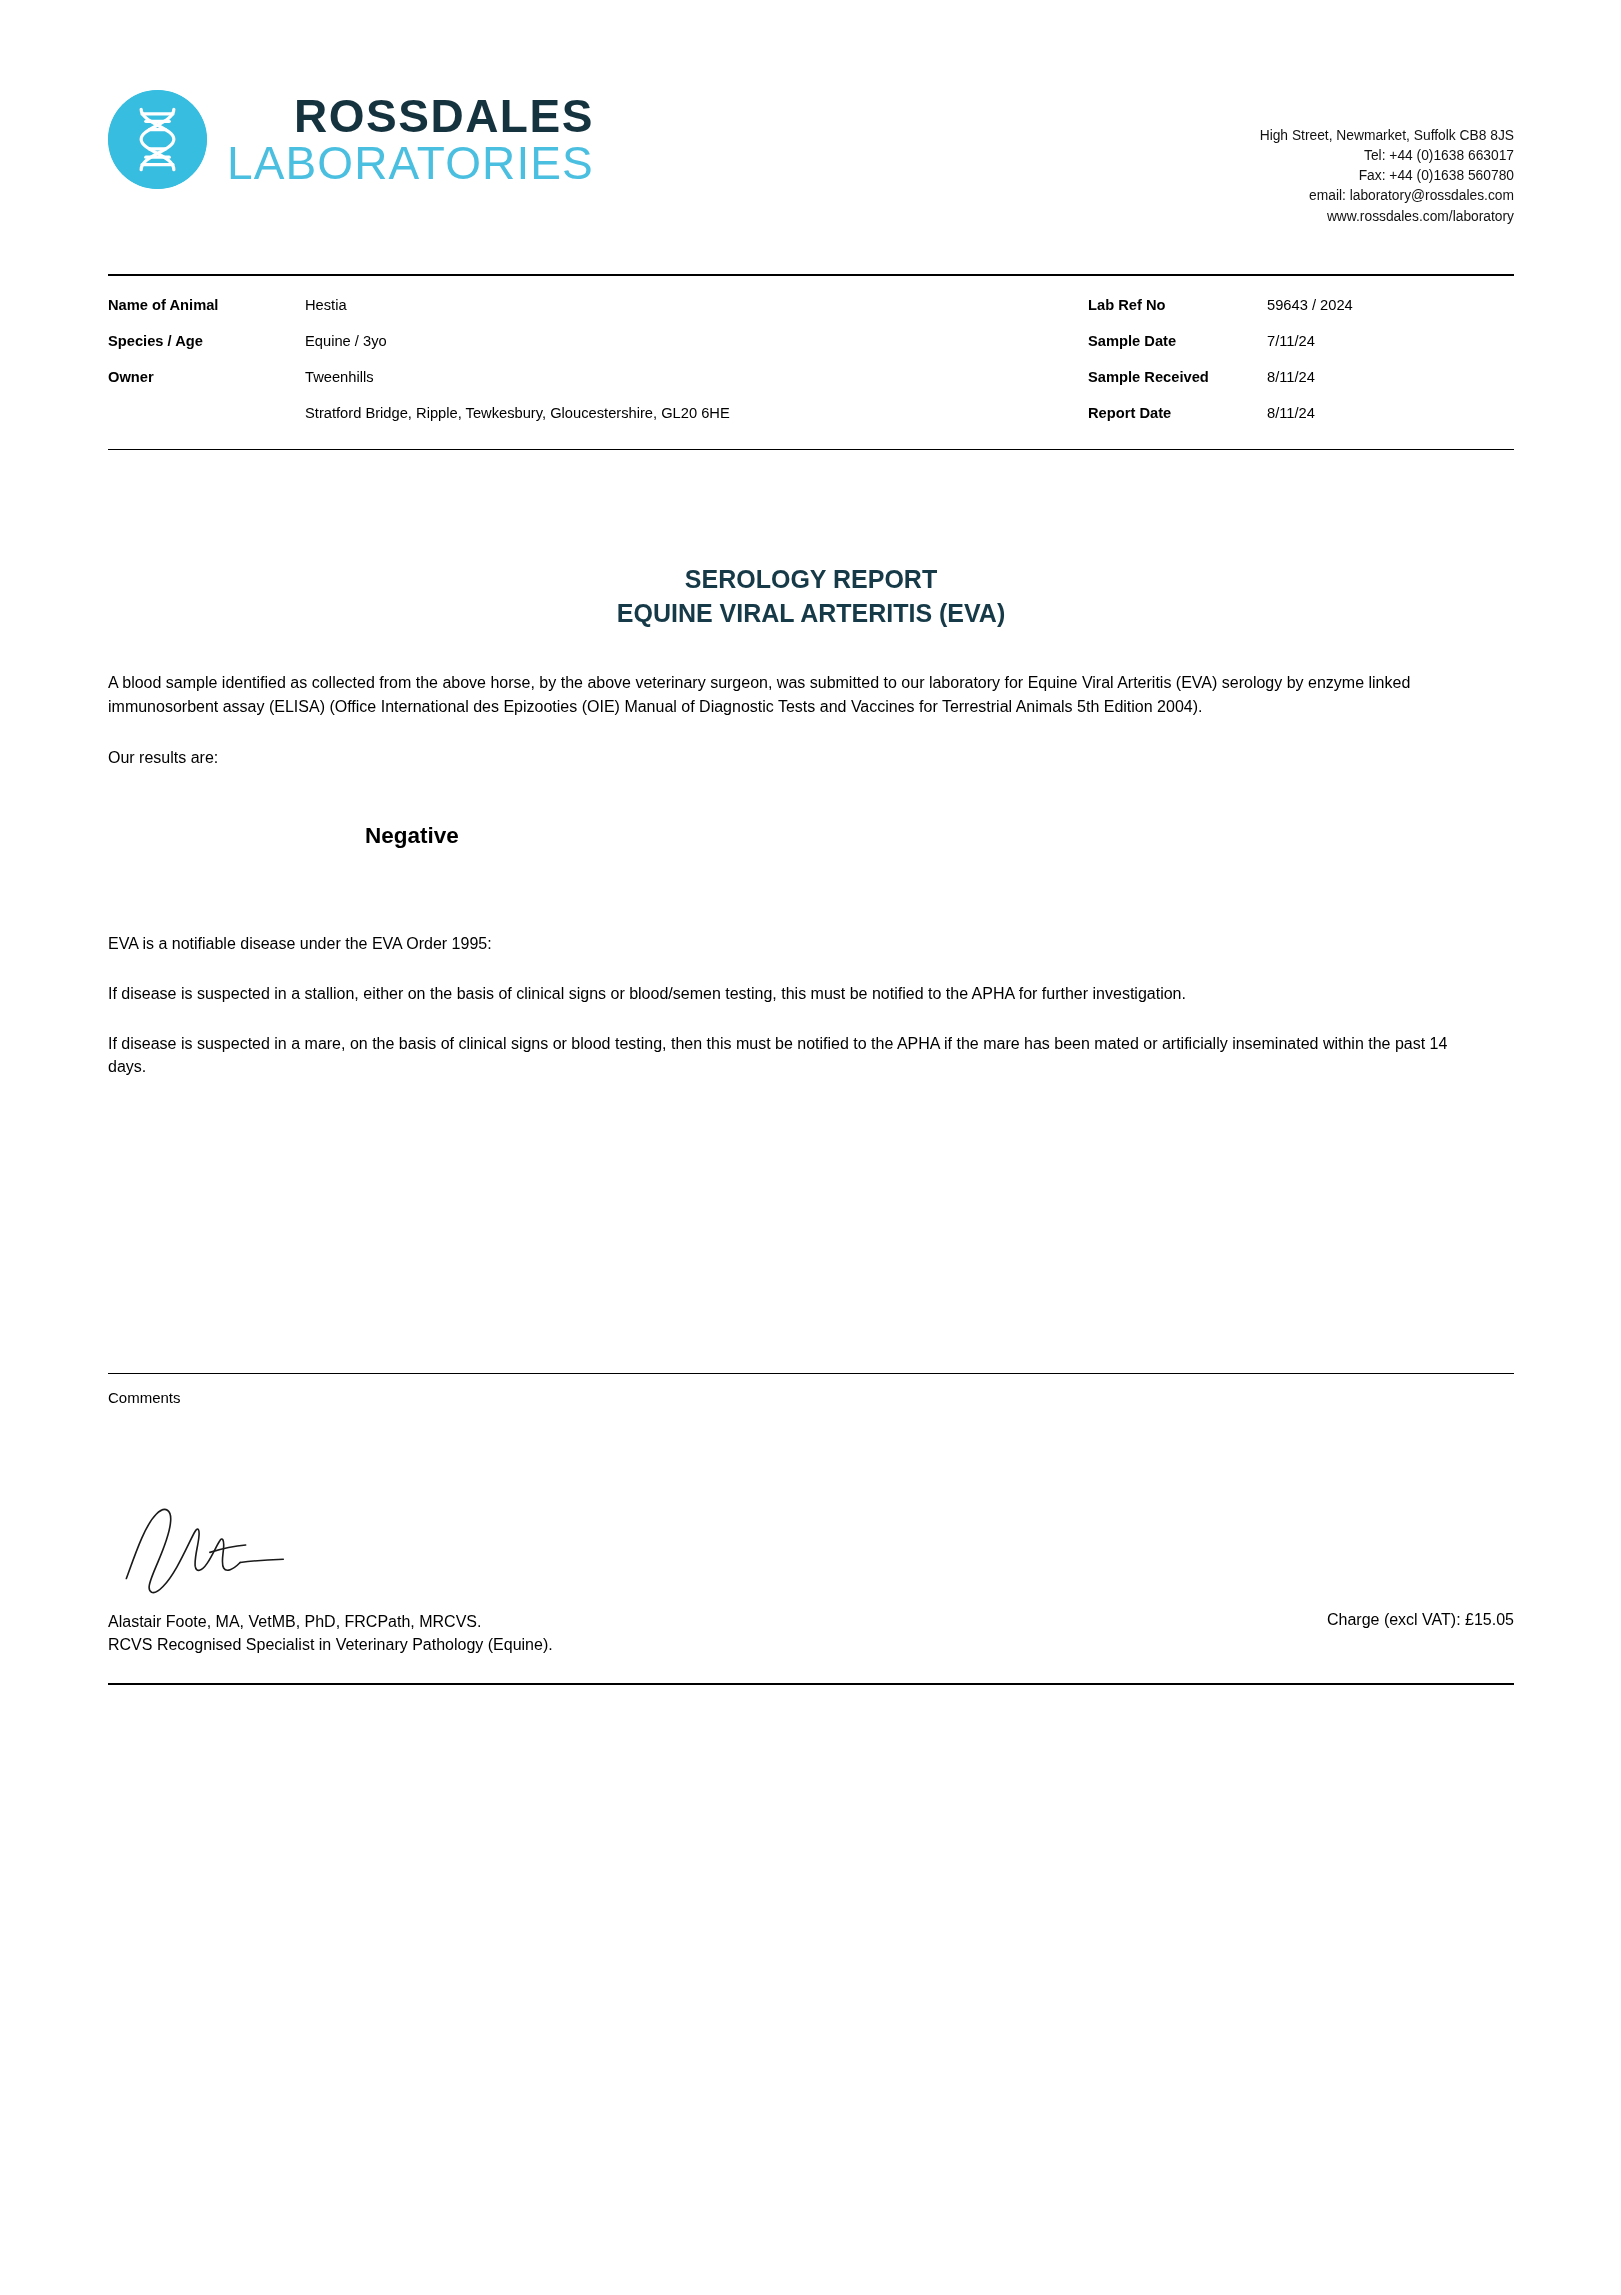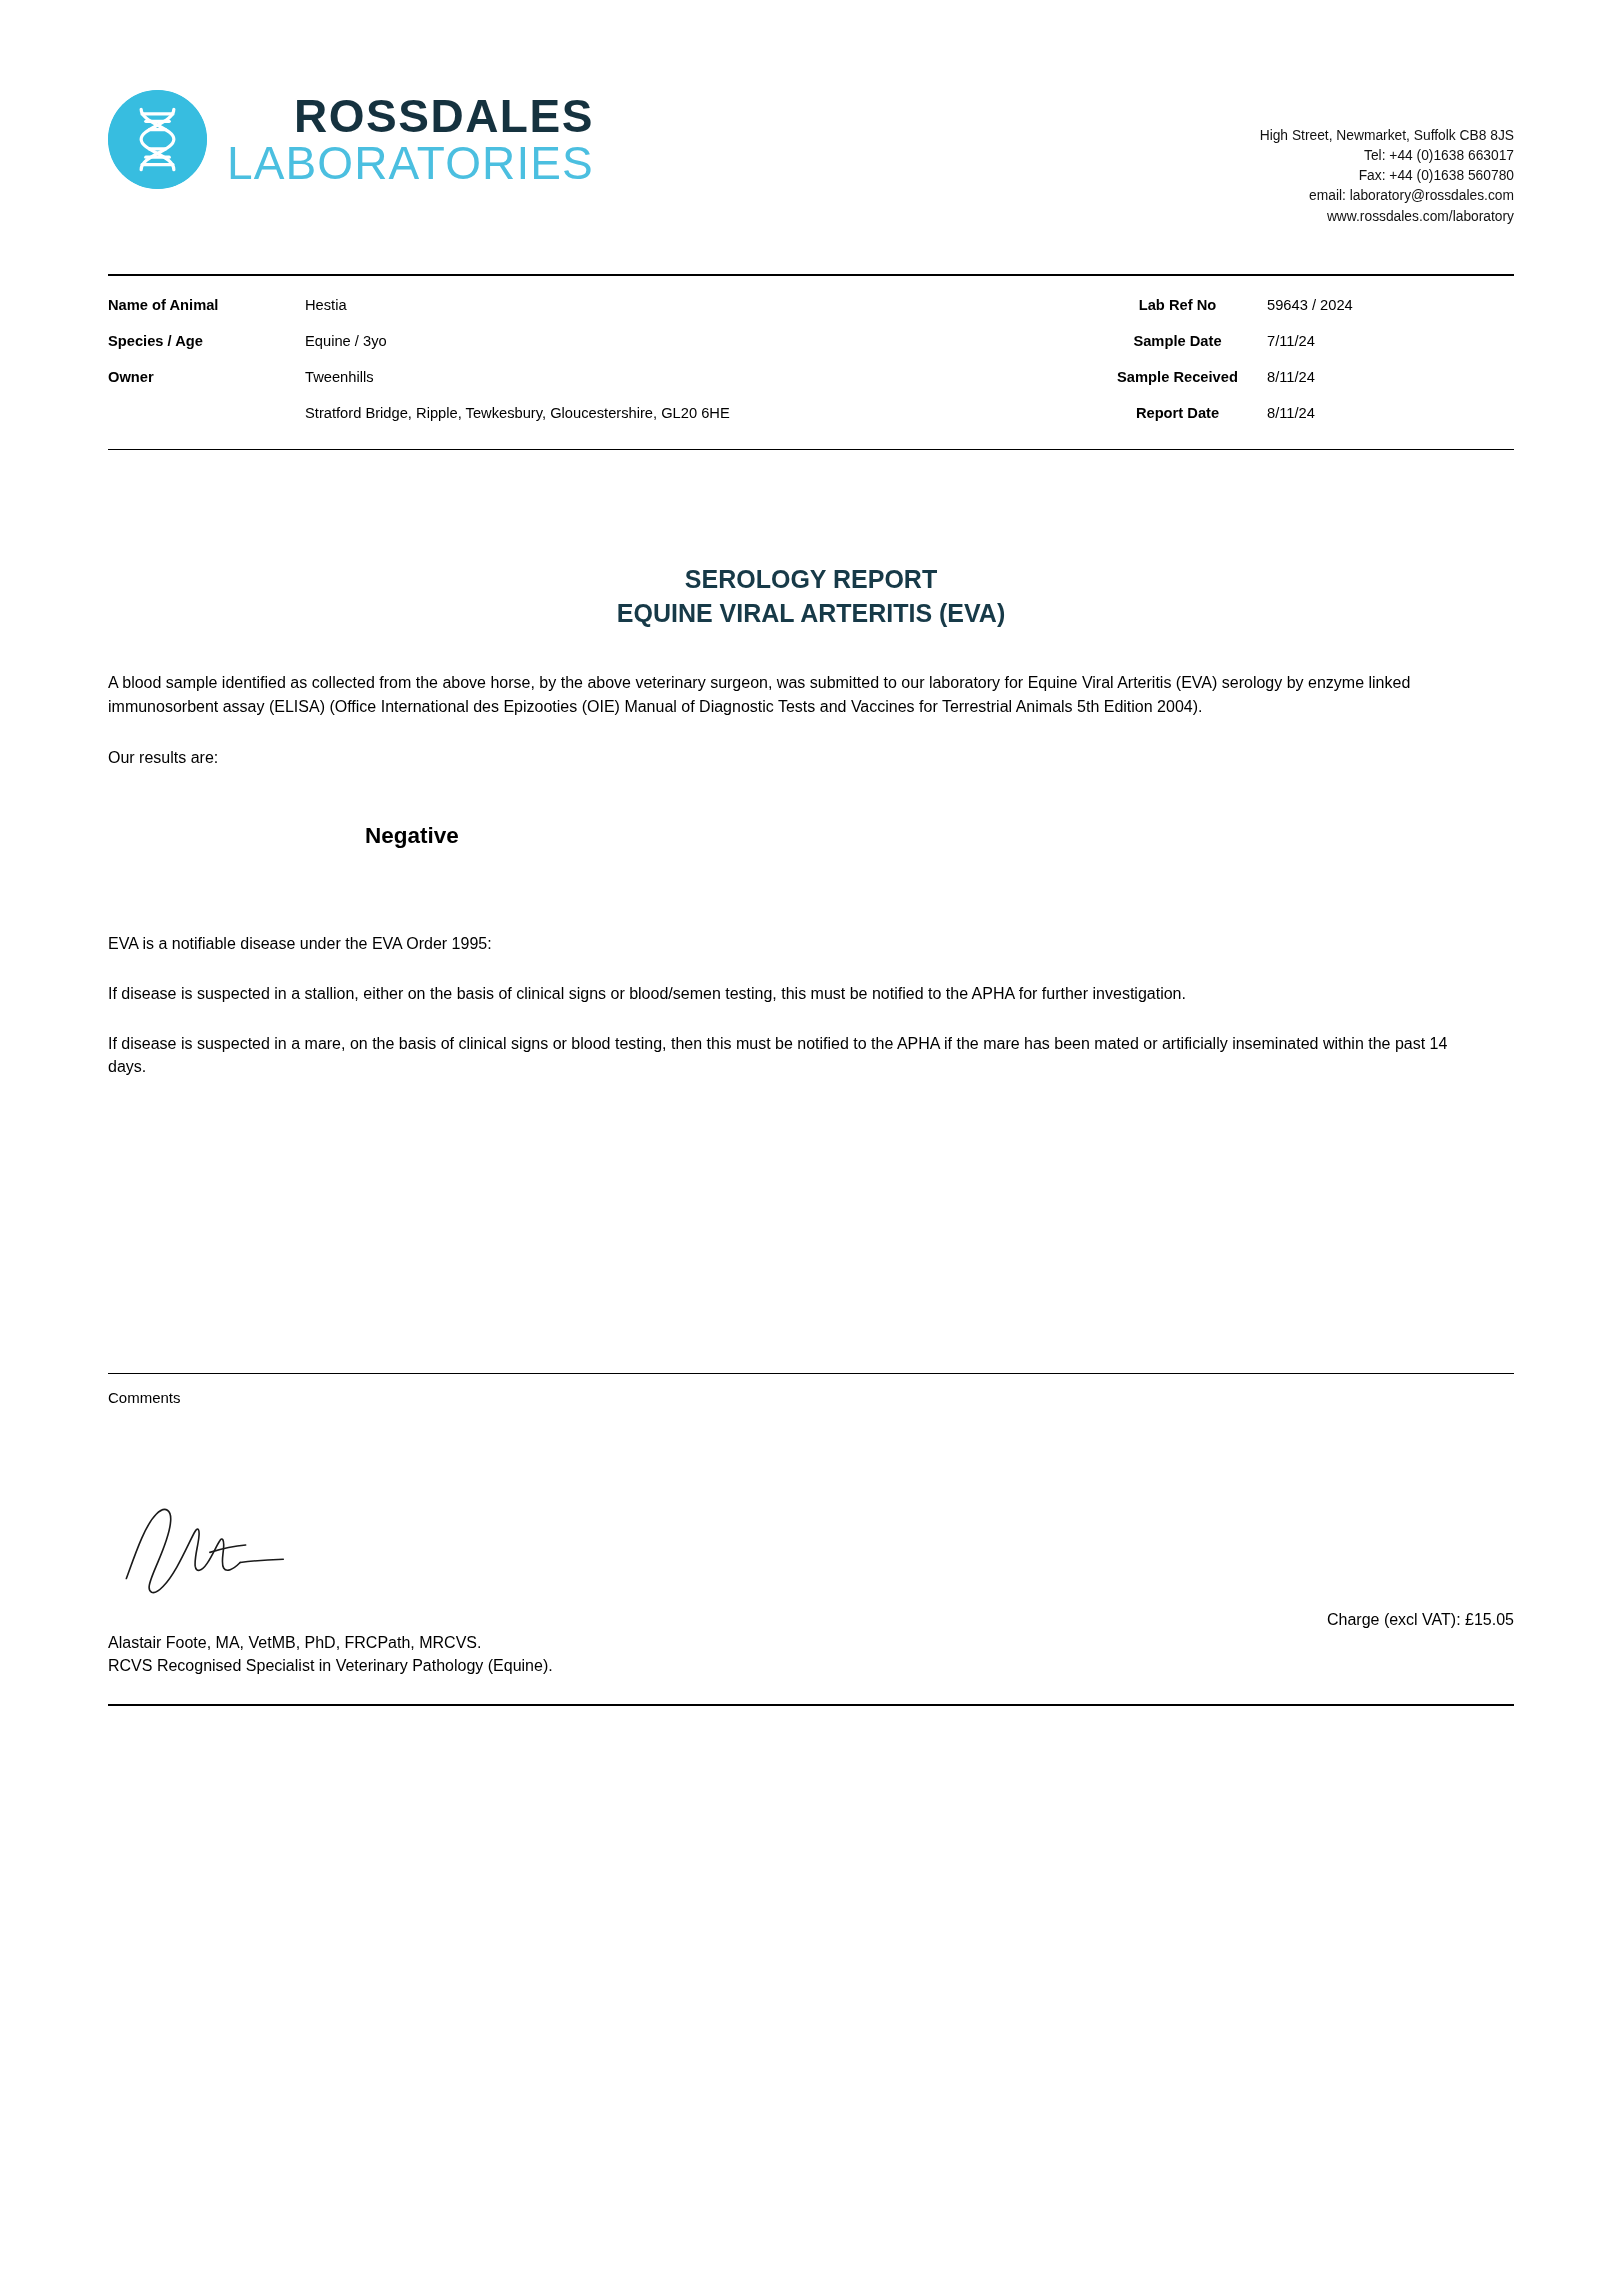--- a/index.html
+++ b/index.html
@@ -83,21 +83,21 @@
   }
   .rule-top { margin-top: 47px; }
 
   
   .details {
     display: flex;
     padding-top: 21px;
     padding-bottom: 8px;
   }
   .det-left { width: 980px; flex: 0 0 980px; }
-  .det-right { flex: 1; text-align: center; }
+  .det-right { flex: 1; }
   .det-row {
     display: flex;
     align-items: baseline;
     min-height: 26px;
     margin-bottom: 10px;
   }
   .det-label {
     font-size: 14.7px;
     font-weight: bold;
     width: 197px;
@@ -161,21 +161,20 @@
   }
   .sign-off {
     display: flex;
     justify-content: space-between;
     align-items: flex-start;
     margin-top: 6.4px;
   }
   .sign-name {
     font-size: 16px;
     line-height: 1.42;
-    margin-top: 21px;
   }
   .charge {
     font-size: 16px;
     padding-top: 0px;
   }
   .rule-bottom { margin-top: 27px; }
 </style>
 </head>
 <body>
 

